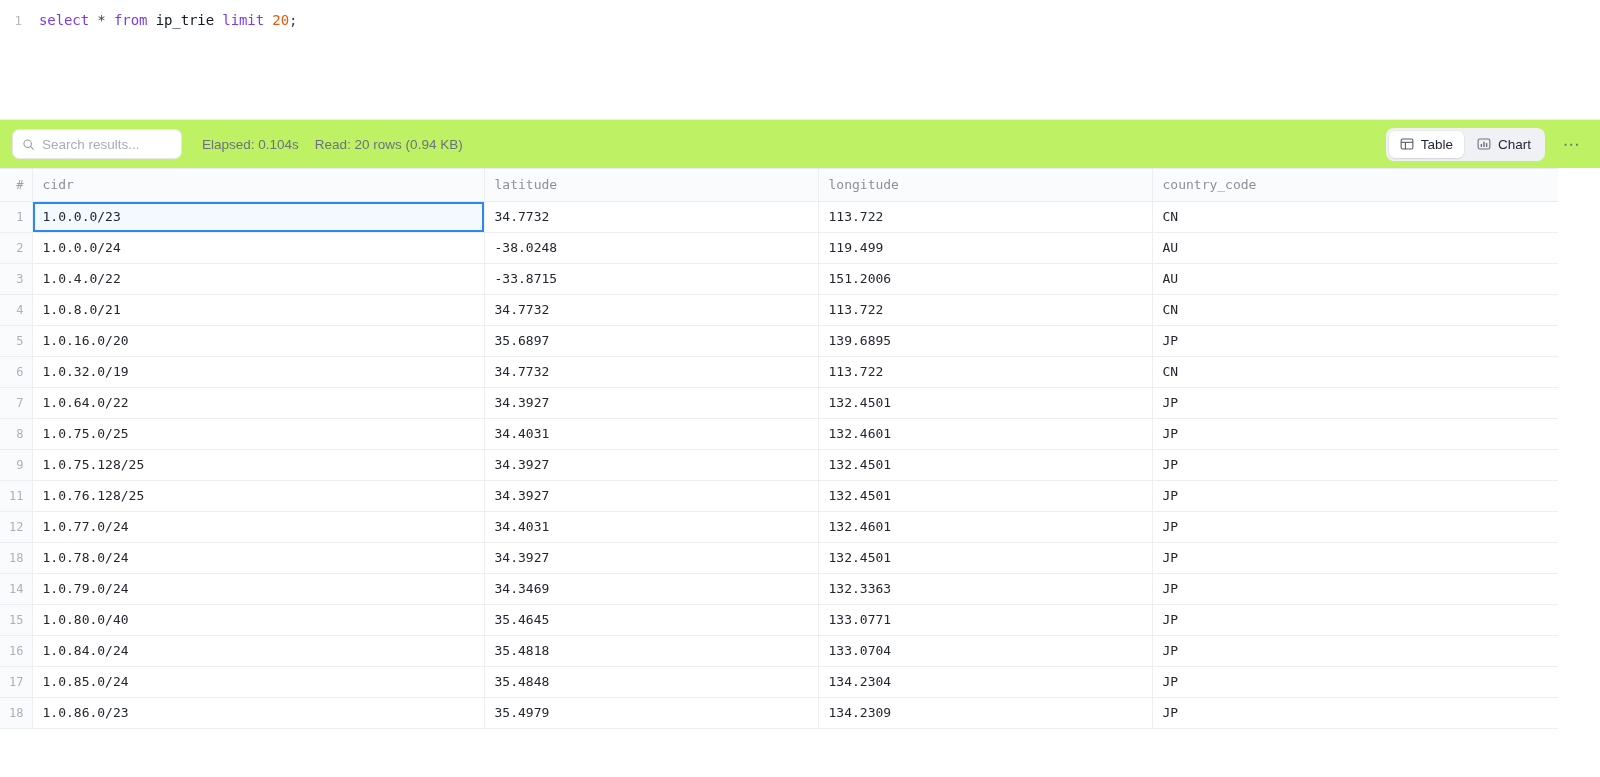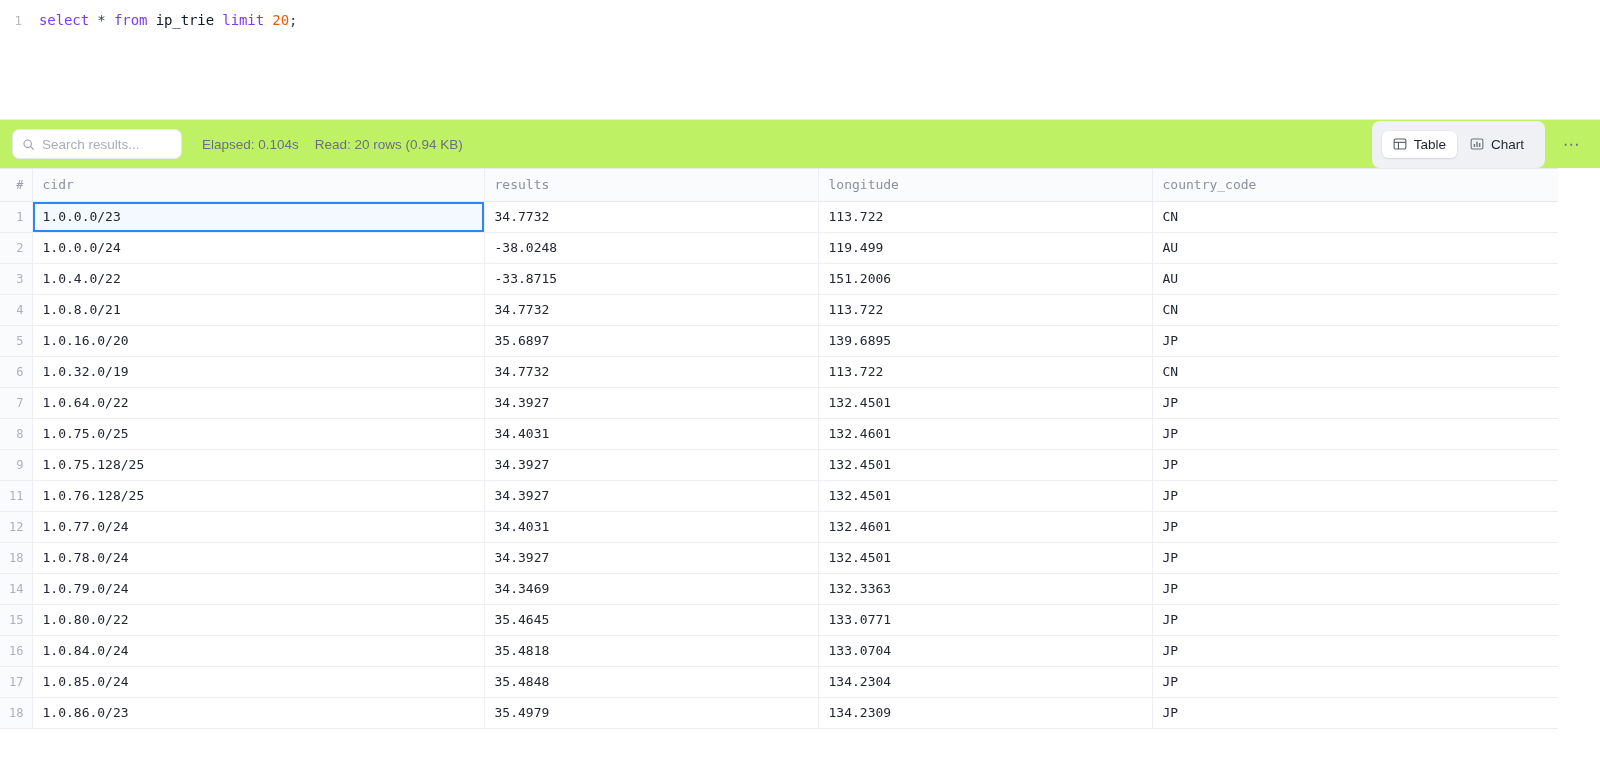--- a/index.html
+++ b/index.html
@@ -92,21 +92,21 @@
   .toolbar-right {
     margin-left: auto;
     display: flex;
     align-items: center;
     gap: 4px;
   }
   .seg {
     display: flex;
     background: #f0f1f4;
     border-radius: 8px;
-    padding: 10px;
+    padding: 3px;
     gap: 2px;
   }
   .seg-btn {
     display: flex;
     align-items: center;
     gap: 7px;
     height: 27px;
     padding: 0 11px;
     border-radius: 6px;
     font-size: 13.5px;
@@ -245,21 +245,21 @@
     <button class="more-btn">⋯</button>
   </div>
 </div>
 
 <div class="table-wrap">
   <table class="grid">
     <thead>
       <tr>
         <th class="col-num">#</th>
         <th class="col-cidr">cidr</th>
-        <th class="col-lat">results</th>
+        <th class="col-lat">latitude</th>
         <th class="col-lon">longitude</th>
         <th class="col-cc">country_code</th>
       </tr>
     </thead>
     <tbody id="tbody-host">
         <tr>
           <td class="col-num">1</td>
           <td class="col-cidr selected">1.0.0.0/23</td>
           <td class="col-lat">34.7732</td>
           <td class="col-lon">113.722</td>
@@ -344,21 +344,21 @@
         </tr>
         <tr>
           <td class="col-num">14</td>
           <td class="col-cidr">1.0.79.0/24</td>
           <td class="col-lat">34.3469</td>
           <td class="col-lon">132.3363</td>
           <td class="col-cc">JP</td>
         </tr>
         <tr>
           <td class="col-num">15</td>
-          <td class="col-cidr">1.0.80.0/22</td>
+          <td class="col-cidr">1.0.80.0/40</td>
           <td class="col-lat">35.4645</td>
           <td class="col-lon">133.0771</td>
           <td class="col-cc">JP</td>
         </tr>
         <tr>
           <td class="col-num">16</td>
           <td class="col-cidr">1.0.84.0/24</td>
           <td class="col-lat">35.4818</td>
           <td class="col-lon">133.0704</td>
           <td class="col-cc">JP</td>

